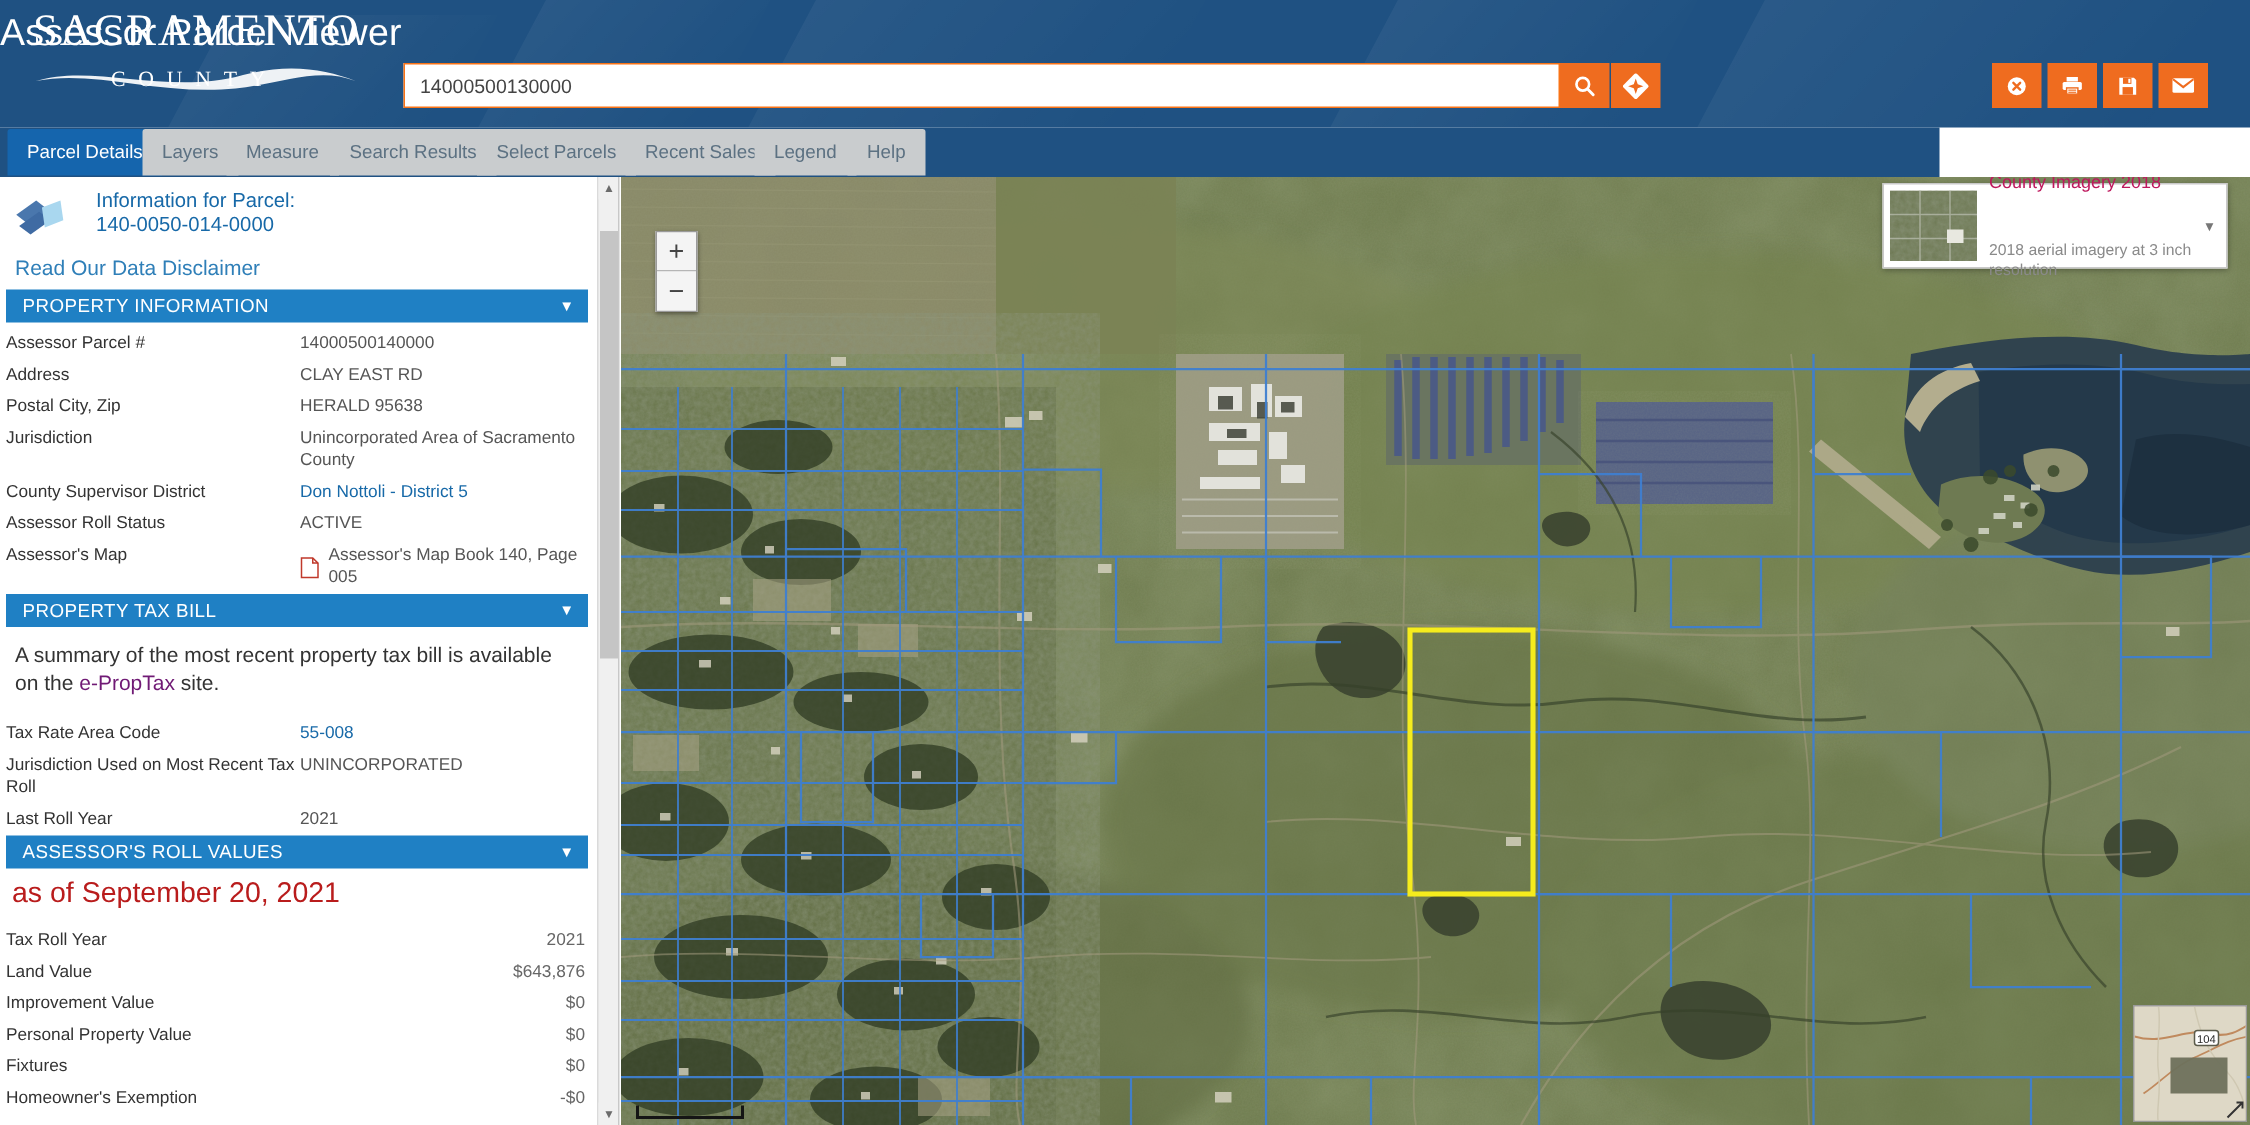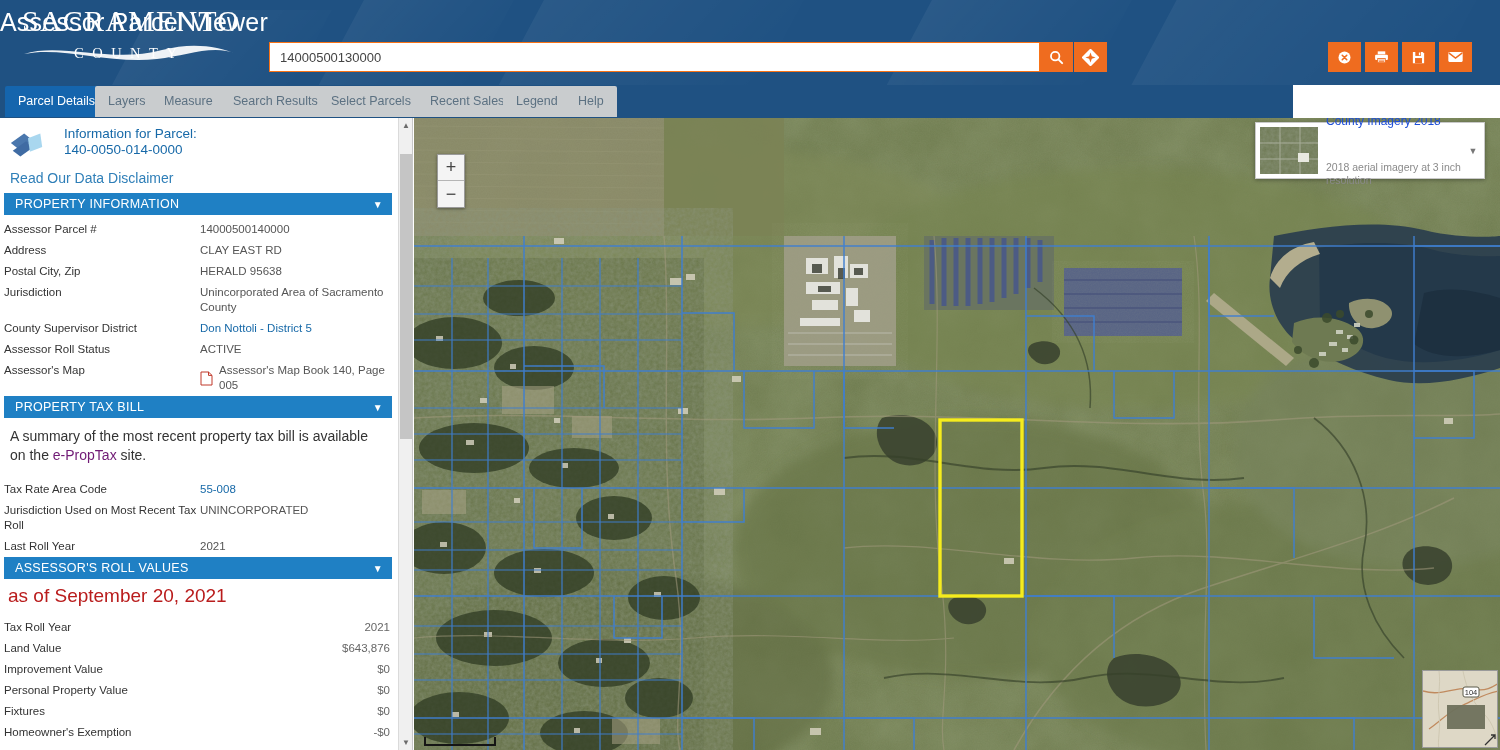--- a/index.html
+++ b/index.html
@@ -199,21 +199,21 @@
   .basemap-widget {
     position: absolute; right: 15px; top: 4px;
     width: 230px; height: 57px;
     background: #fff; border: 1px solid #c9c9c9;
     box-shadow: 0 1px 4px rgba(0,0,0,.35);
     display: flex; align-items: center; padding: 4px;
     cursor: pointer;
   }
   .bm-thumb { width: 58px; height: 47px; flex: 0 0 58px; }
   .bm-txt { flex: 1; padding-left: 8px; overflow: hidden; }
-  .bm-title { font-size: 12px; color: #1d4ed8; line-height: 15px; }
+  .bm-title { font-size: 12px; color: #be185d; line-height: 15px; }
   .bm-desc { font-size: 10.5px; color: #8a8a8a; line-height: 13px; margin-top: 32px; }
   .bm-caret { width: 14px; text-align: center; color: #777; font-size: 9px; }
 
   .overview {
     position: absolute; right: 2px; bottom: 2px;
     width: 76px; height: 78px;
     border: 1px solid #9a9a9a; background: #ded8c6;
     overflow: hidden;
   }
   .ov-expand {

